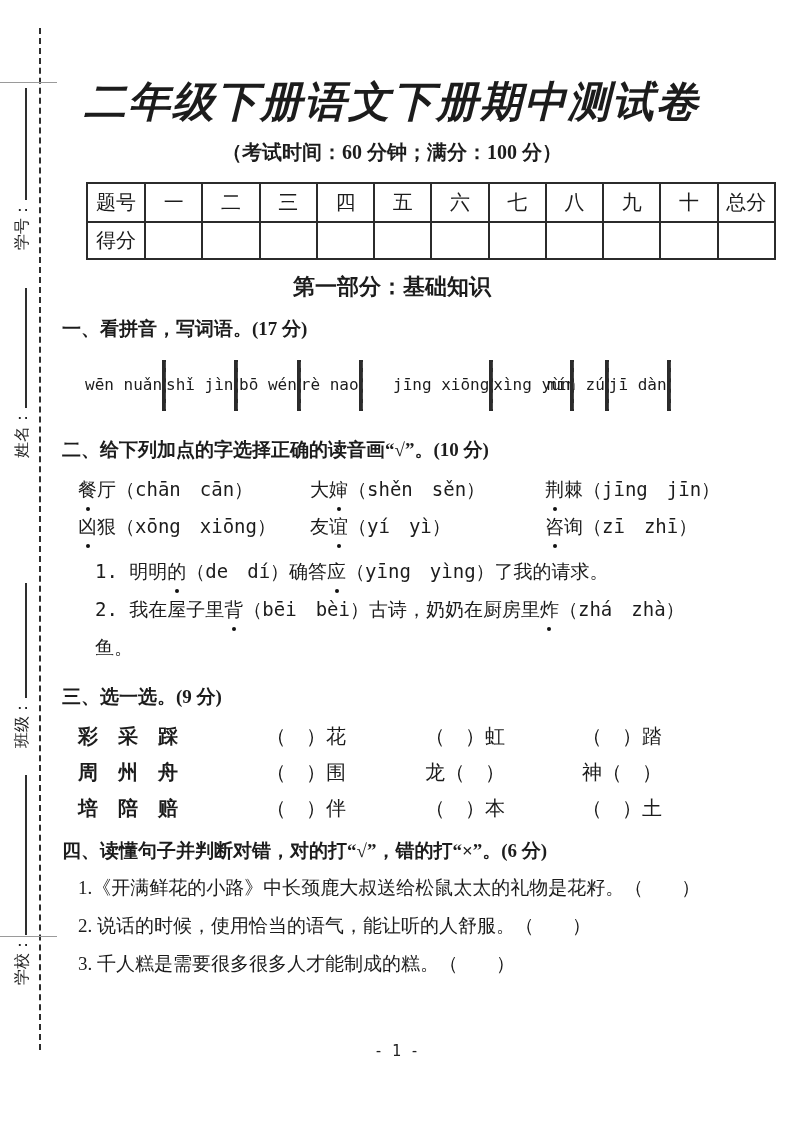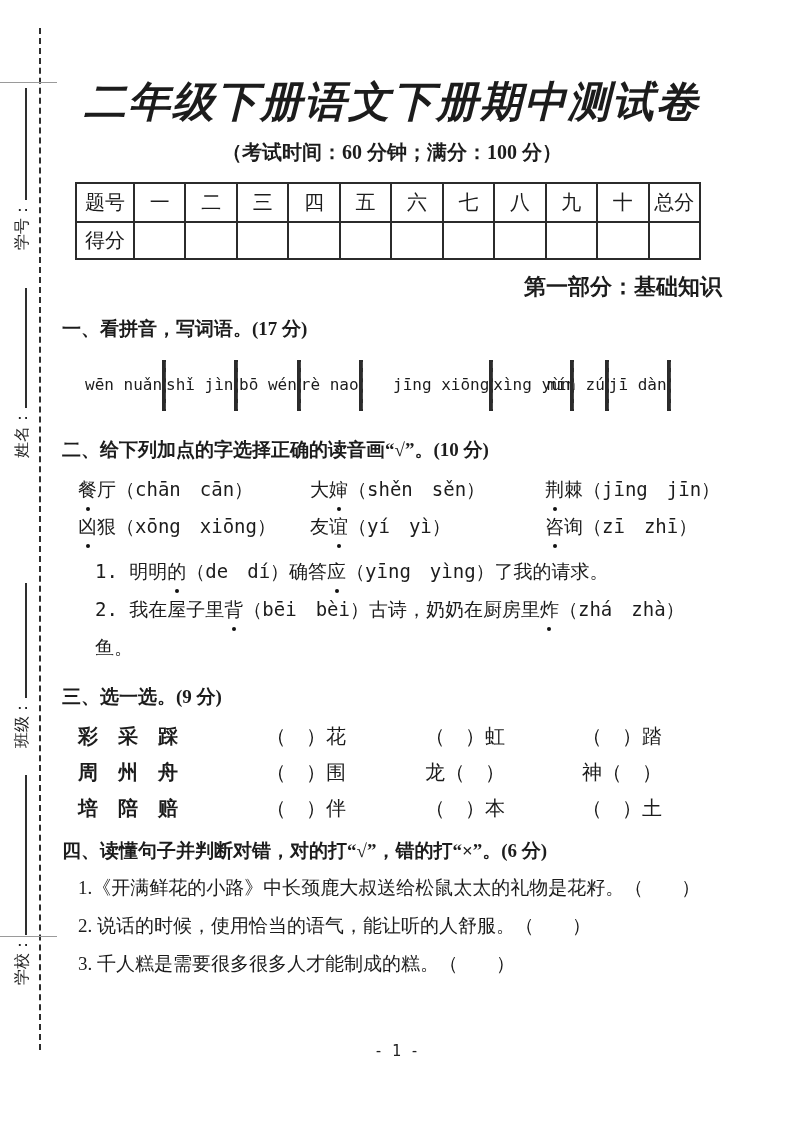--- a/index.html
+++ b/index.html
@@ -35,30 +35,30 @@
   }
   h1.title{
     margin:0;text-align:center;font-size:42px;line-height:48px;
     font-weight:900;letter-spacing:2px;font-style:italic;
   }
   .subtitle{
     margin-top:13px;text-align:center;font-size:20px;line-height:26px;font-weight:700;
   }
   table.score-table{
     border-collapse:collapse;table-layout:fixed;
-    width:626px;margin-left:13px;margin-top:17px;
+    width:690px;margin-left:24px;margin-top:17px;
   }
   table.score-table td{
     border:2px solid #2b2b2b;text-align:center;font-size:20px;
     height:35px;padding:0;overflow:hidden;
   }
   table.score-table tr:first-child td{height:37px;}
   table.score-table td.hcell{width:56px;}
   .part-heading{
-    margin-top:13px;text-align:right;font-size:22px;line-height:28px;font-weight:700;
+    margin-top:13px;text-align:center;font-size:22px;line-height:28px;font-weight:700;
   }
   .q-heading{
     margin-top:15px;font-size:19px;line-height:26px;font-weight:700;
   }
   .latin{font-family:"DejaVu Sans Mono","DejaVu Sans",monospace;}
   
   .q1-grid{display:flex;padding-left:23px;margin-top:9px;}
   .q1-col{width:94px;margin-right:60px;display:flex;flex-direction:row;align-items:center;}
   .q1-col:last-child{margin-right:0;}
   .pinyin{

